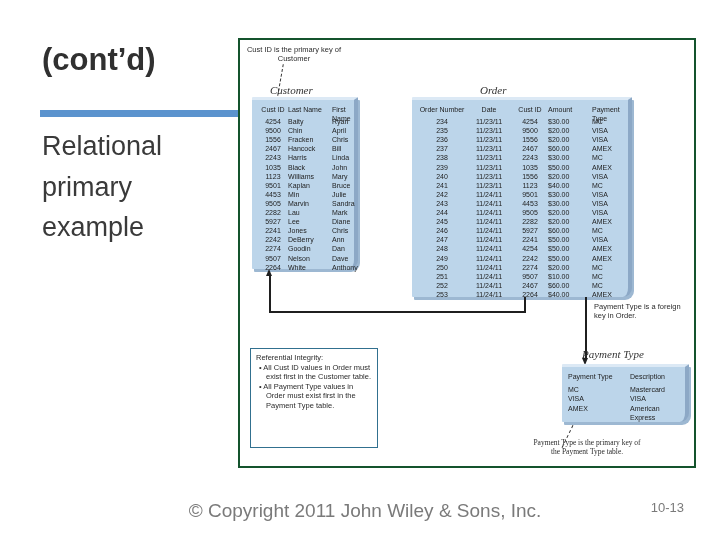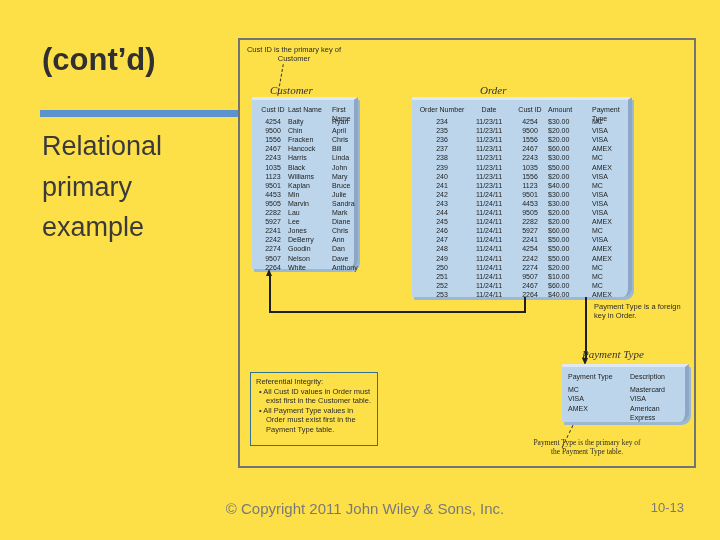--- a/index.html
+++ b/index.html
@@ -1,29 +1,29 @@
 <!DOCTYPE html>
 <html><head>
 <meta charset="utf-8">
 <style>
   html,body{margin:0;padding:0;background:#e8e8e8;}
-  .slide{position:relative;width:720px;height:540px;background:#fde047;overflow:hidden;
+  .slide{position:relative;width:720px;height:540px;background:#ffffff;overflow:hidden;
          font-family:"Liberation Sans",sans-serif;}
 
   
   .title{position:absolute;left:42px;top:42px;font-size:31px;font-weight:bold;color:#303030;}
   .accent-bar{position:absolute;left:40px;top:110px;width:198px;height:7px;background:#5B93CE;}
   .subtitle{position:absolute;left:42px;top:126px;width:180px;font-size:27px;color:#3a3a3a;line-height:1.5;}
 
   
-  .copyright{position:absolute;left:0;right:0;top:500px;text-align:center;font-size:15px;color:#7a7a7a;padding-left:10px;}
+  .copyright{position:absolute;left:0;right:0;top:500px;text-align:center;font-size:19px;color:#7a7a7a;padding-left:10px;}
   .page-num{position:absolute;right:36px;top:500px;font-size:13px;color:#7a7a7a;}
 
   
-  .diagram{position:absolute;left:238px;top:38px;width:458px;height:430px;border:2px solid #737373;box-sizing:border-box;}
+  .diagram{position:absolute;left:238px;top:38px;width:458px;height:430px;border:2px solid #14532d;box-sizing:border-box;}
 
   .note{position:absolute;font-size:7.5px;line-height:9px;color:#2b2b2b;}
   .tbl-label{position:absolute;font-family:"Liberation Serif",serif;font-style:italic;font-size:11px;color:#333;text-align:left;}
 
   
   .dtable{position:absolute;background:#BCD5EA;box-sizing:border-box;
           border-top:3px solid #DCE9F5;border-right:4px solid #8CA8C6;
           border-radius:1px 1px 9px 1px;box-shadow:2px 3px 0 #9DB8D2;
           padding:5px 3px 0 6px;font-size:7px;color:#1d1d1d;}
   .trow{display:grid;height:9.1px;line-height:9.1px;}
@@ -36,22 +36,22 @@
 
   
   .line{position:absolute;background:#1f1f1f;}
   .dash{position:absolute;width:0;border-left:1px dashed #333;}
   .arrow-up{position:absolute;width:0;height:0;border-left:3.5px solid transparent;
             border-right:3.5px solid transparent;border-bottom:7px solid #1f1f1f;}
   .arrow-down{position:absolute;width:0;height:0;border-left:3.5px solid transparent;
               border-right:3.5px solid transparent;border-top:7px solid #1f1f1f;}
 
   
-  .ref-box{position:absolute;left:10px;top:308px;width:128px;height:74px;border:1.5px solid #31708F;
-           box-sizing:border-box;padding:4px 4px 0 5px;font-size:7.5px;line-height:9.5px;color:#2b2b2b;margin-top:24px;}
+  .ref-box{position:absolute;left:10px;top:308px;width:128px;height:100px;border:1.5px solid #31708F;
+           box-sizing:border-box;padding:4px 4px 0 5px;font-size:7.5px;line-height:9.5px;color:#2b2b2b;}
   .ref-bullet{padding-left:10px;text-indent:-7px;}
   .ref-bullet::before{content:"• ";}
 </style>
 </head>
 <body>
 
 <div class="slide">
 
   <div class="title">(cont’d)</div>
   <div class="accent-bar"></div>

